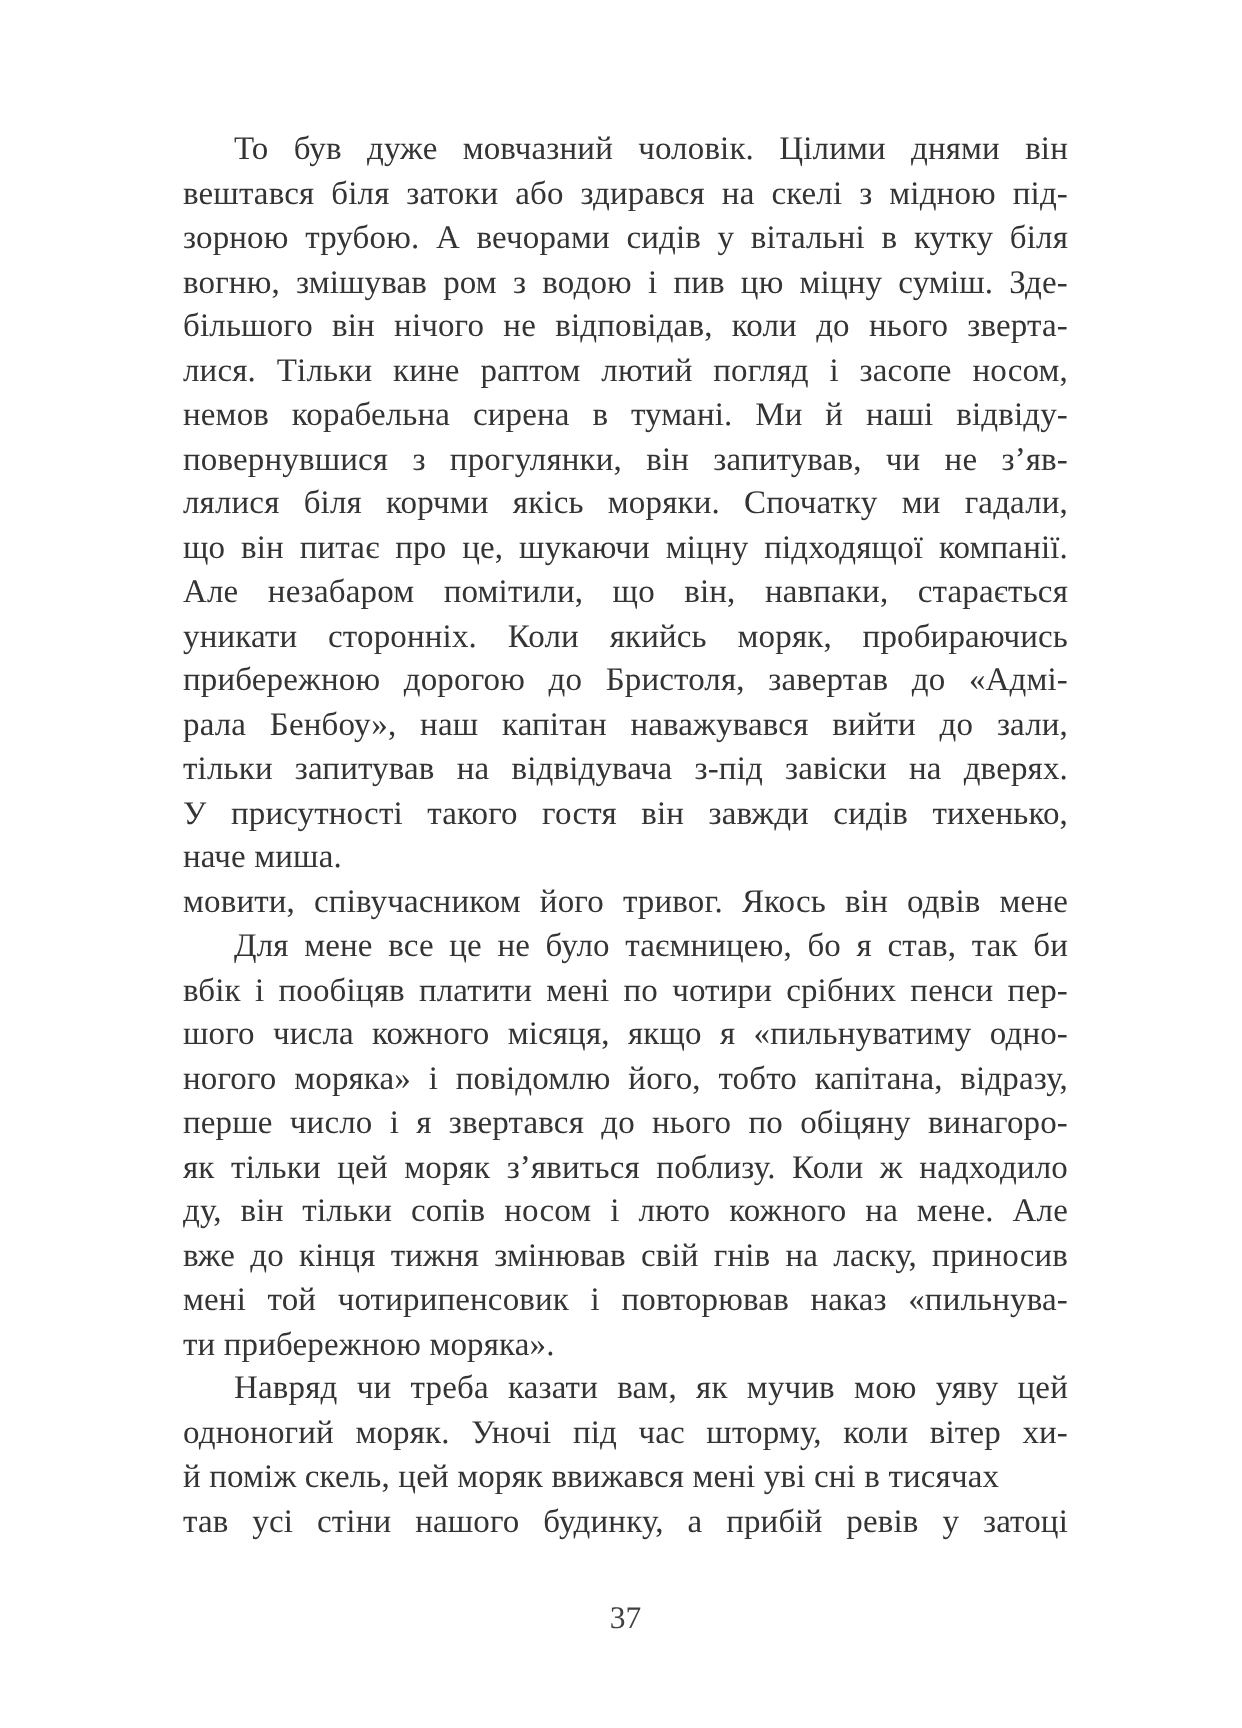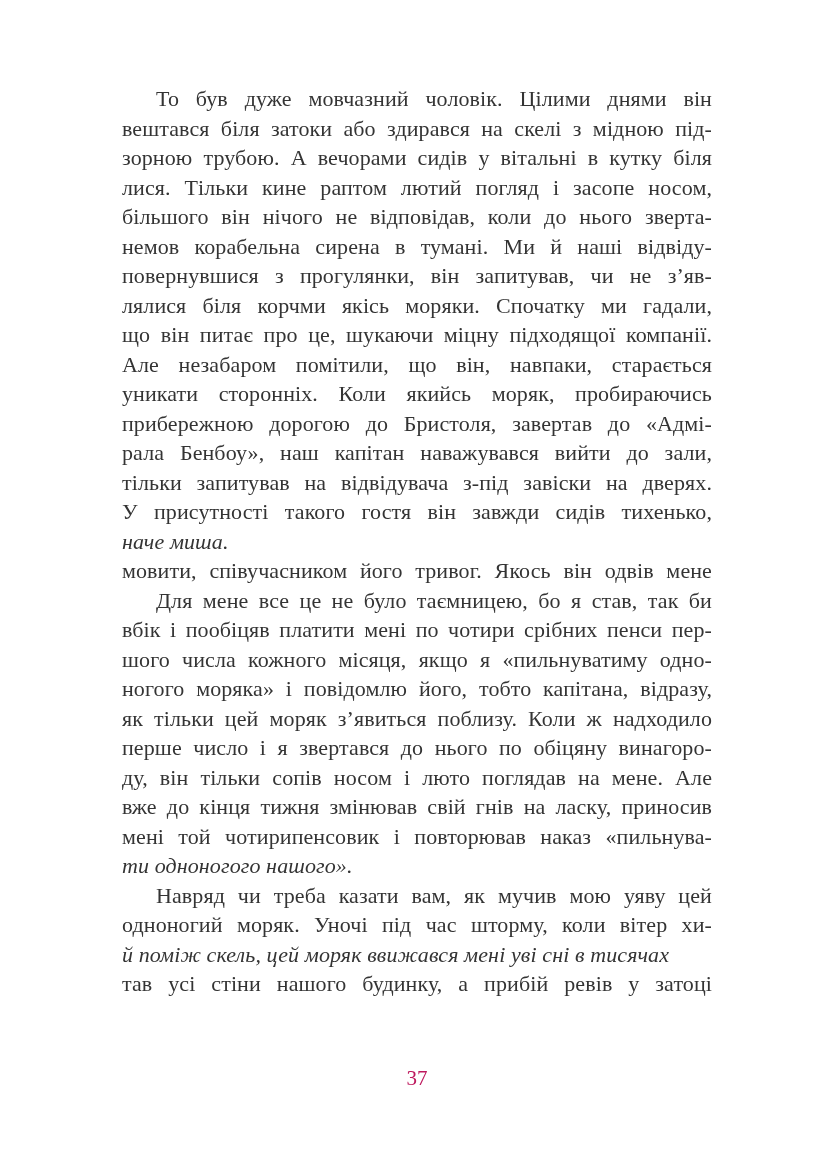--- a/index.html
+++ b/index.html
@@ -30,65 +30,65 @@
     height: 29.5px;
     overflow: hidden;
     text-align: justify;
     text-align-last: justify;
   }
   .ln.first {
     text-indent: 34px;
   }
   .ln.plast {
     text-align-last: left;
-    font-style: italic;
   }
   .pagenum {
     position: absolute;
     left: 122px;
     top: 1064px;
     width: 590px;
     text-align: center;
     font-size: 21px;
     line-height: 29px;
     font-variant-numeric: oldstyle-nums;
-    color: #be185d;
+    color: #404040;
   }
 </style>
 </head>
 <body>
 
 <div class="page">
   <div class="textblock" id="textblock">
       <div class="ln first">То був дуже мовчазний чоловік. Цілими днями він</div>
       <div class="ln">вештався біля затоки або здирався на скелі з мідною під-</div>
       <div class="ln">зорною трубою. А вечорами сидів у вітальні в кутку біля</div>
+      <div class="ln">вогню, змішував ром з водою і пив цю міцну суміш. Зде-</div>
+      <div class="ln">більшого він нічого не відповідав, коли до нього зверта-</div>
       <div class="ln">лися. Тільки кине раптом лютий погляд і засопе носом,</div>
-      <div class="ln">більшого він нічого не відповідав, коли до нього зверта-</div>
       <div class="ln">немов корабельна сирена в тумані. Ми й наші відвіду-</div>
       <div class="ln">повернувшися з прогулянки, він запитував, чи не з’яв-</div>
       <div class="ln">лялися біля корчми якісь моряки. Спочатку ми гадали,</div>
       <div class="ln">що він питає про це, шукаючи міцну підходящої компанії.</div>
       <div class="ln">Але незабаром помітили, що він, навпаки, старається</div>
       <div class="ln">уникати сторонніх. Коли якийсь моряк, пробираючись</div>
       <div class="ln">прибережною дорогою до Бристоля, завертав до «Адмі-</div>
       <div class="ln">рала Бенбоу», наш капітан наважувався вийти до зали,</div>
       <div class="ln">тільки запитував на відвідувача з-під завіски на дверях.</div>
       <div class="ln">У присутності такого гостя він завжди сидів тихенько,</div>
       <div class="ln plast">наче миша.</div>
       <div class="ln">мовити, співучасником його тривог. Якось він одвів мене</div>
       <div class="ln first">Для мене все це не було таємницею, бо я став, так би</div>
       <div class="ln">вбік і пообіцяв платити мені по чотири срібних пенси пер-</div>
       <div class="ln">шого числа кожного місяця, якщо я «пильнуватиму одно-</div>
       <div class="ln">ногого моряка» і повідомлю його, тобто капітана, відразу,</div>
+      <div class="ln">перше число і я звертався до нього по обіцяну винагоро-</div>
       <div class="ln">як тільки цей моряк з’явиться поблизу. Коли ж надходило</div>
-      <div class="ln">перше число і я звертався до нього по обіцяну винагоро-</div>
-      <div class="ln">ду, він тільки сопів носом і люто поглядав на мене. Але</div>
+      <div class="ln">ду, він тільки сопів носом і люто кожного на мене. Але</div>
       <div class="ln">вже до кінця тижня змінював свій гнів на ласку, приносив</div>
       <div class="ln">мені той чотирипенсовик і повторював наказ «пильнува-</div>
-      <div class="ln plast">ти одноногого нашого».</div>
+      <div class="ln plast">ти прибережною моряка».</div>
       <div class="ln first">Навряд чи треба казати вам, як мучив мою уяву цей</div>
       <div class="ln">одноногий моряк. Уночі під час шторму, коли вітер хи-</div>
       <div class="ln plast">й поміж скель, цей моряк ввижався мені уві сні в тисячах</div>
       <div class="ln">тав усі стіни нашого будинку, а прибій ревів у затоці</div>
     </div>
   <div class="pagenum">37</div>
 </div>
 
 </body></html>

